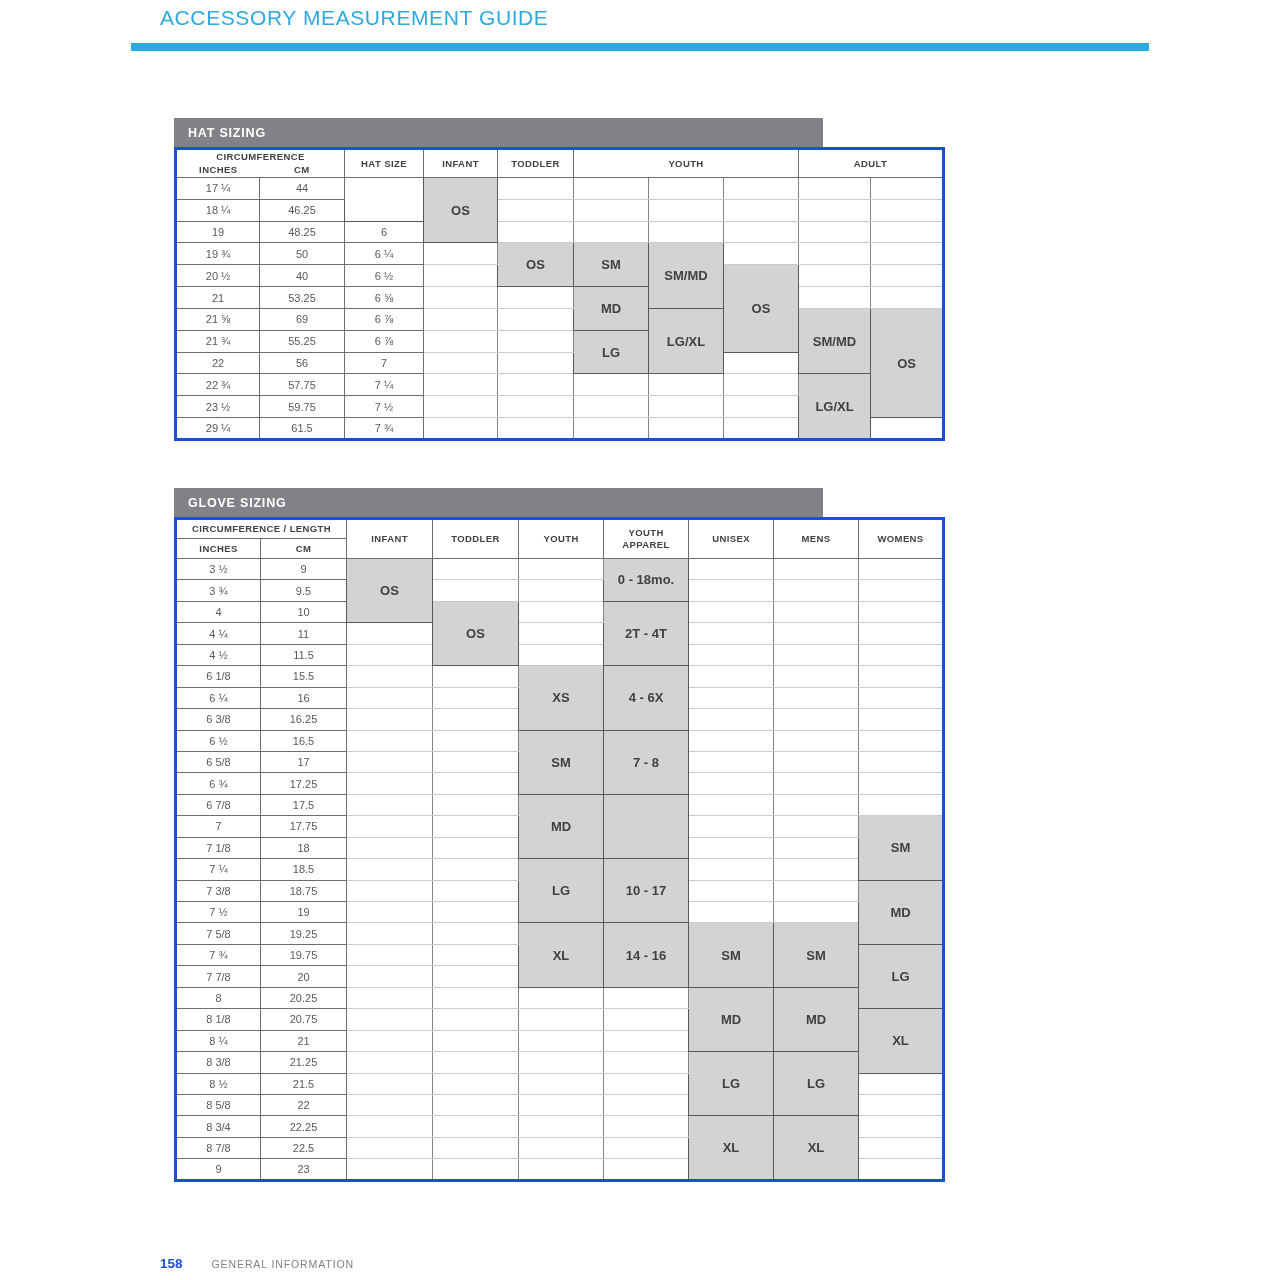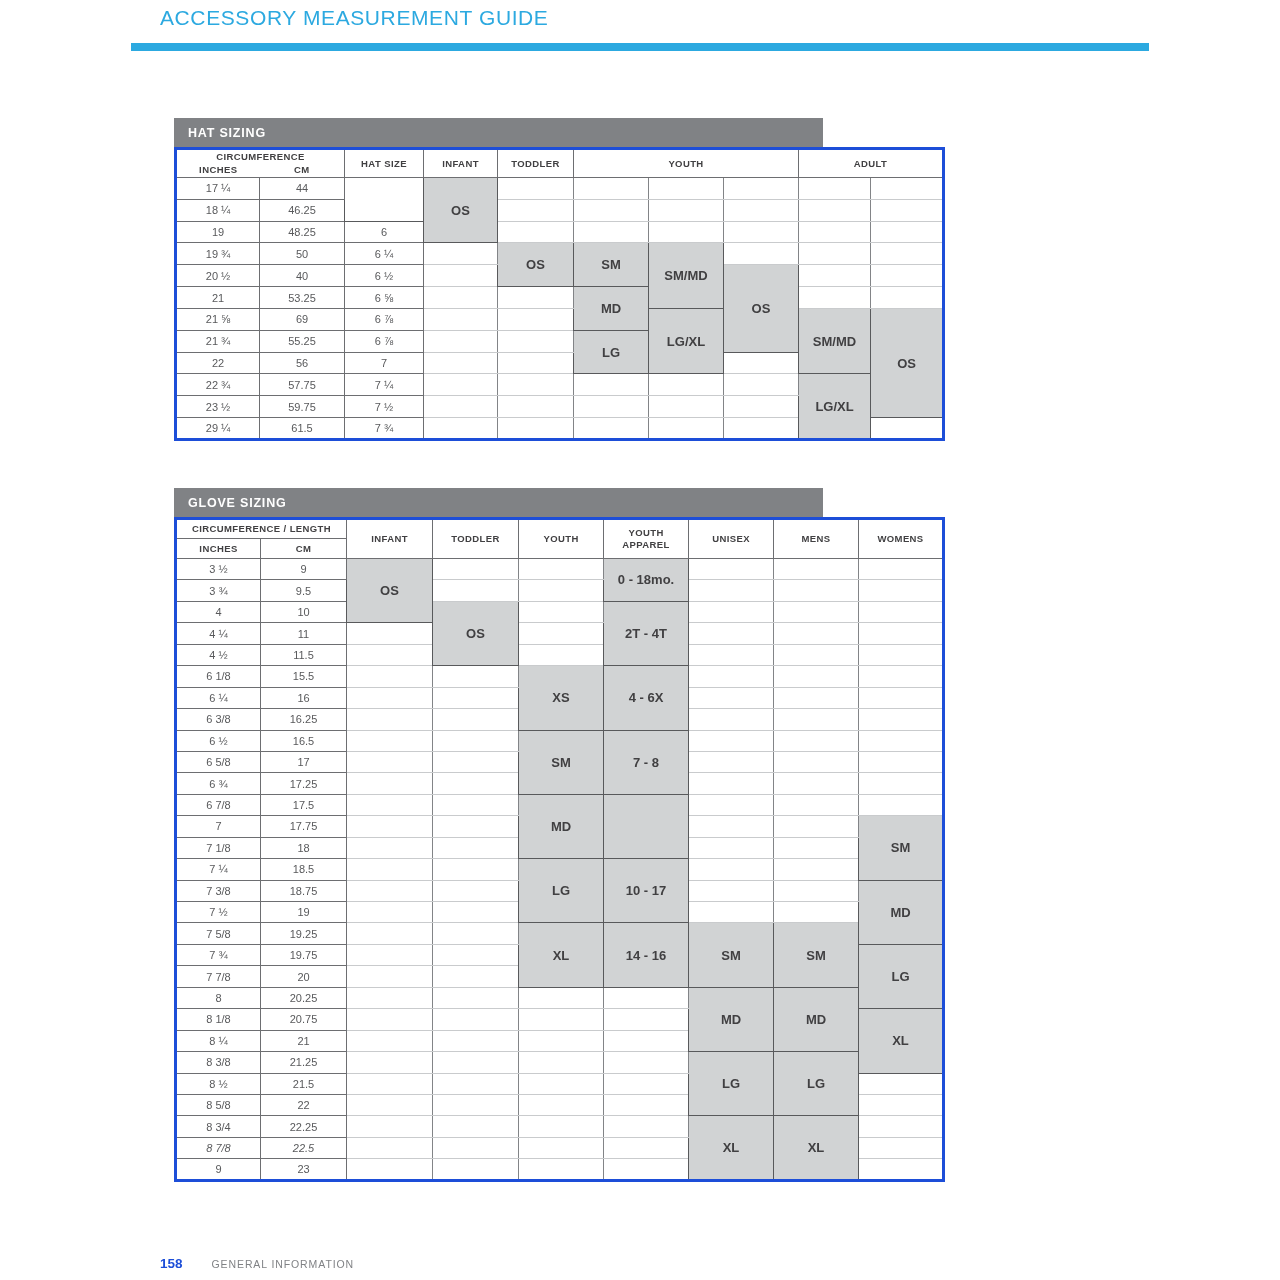--- a/index.html
+++ b/index.html
@@ -496,21 +496,21 @@
           <td class="data-cell">8 3/4</td>
           <td class="data-cell">22.25</td>
           <td class="empty-cell"></td>
           <td class="empty-cell"></td>
           <td class="empty-cell"></td>
           <td class="empty-cell"></td>
           <td rowspan="3" class="block shaded">XL</td>
           <td rowspan="3" class="block shaded">XL</td>
           <td class="empty-cell"></td>
         </tr>
-        <tr style="height: 21.45px; font-style: italic;">
+        <tr style="height: 21.45px;">
           <td class="data-cell">8 7/8</td>
           <td class="data-cell">22.5</td>
           <td class="empty-cell"></td>
           <td class="empty-cell"></td>
           <td class="empty-cell"></td>
           <td class="empty-cell"></td>
           <td class="empty-cell"></td>
         </tr>
         <tr style="height: 21.45px;">
           <td class="data-cell">9</td>

